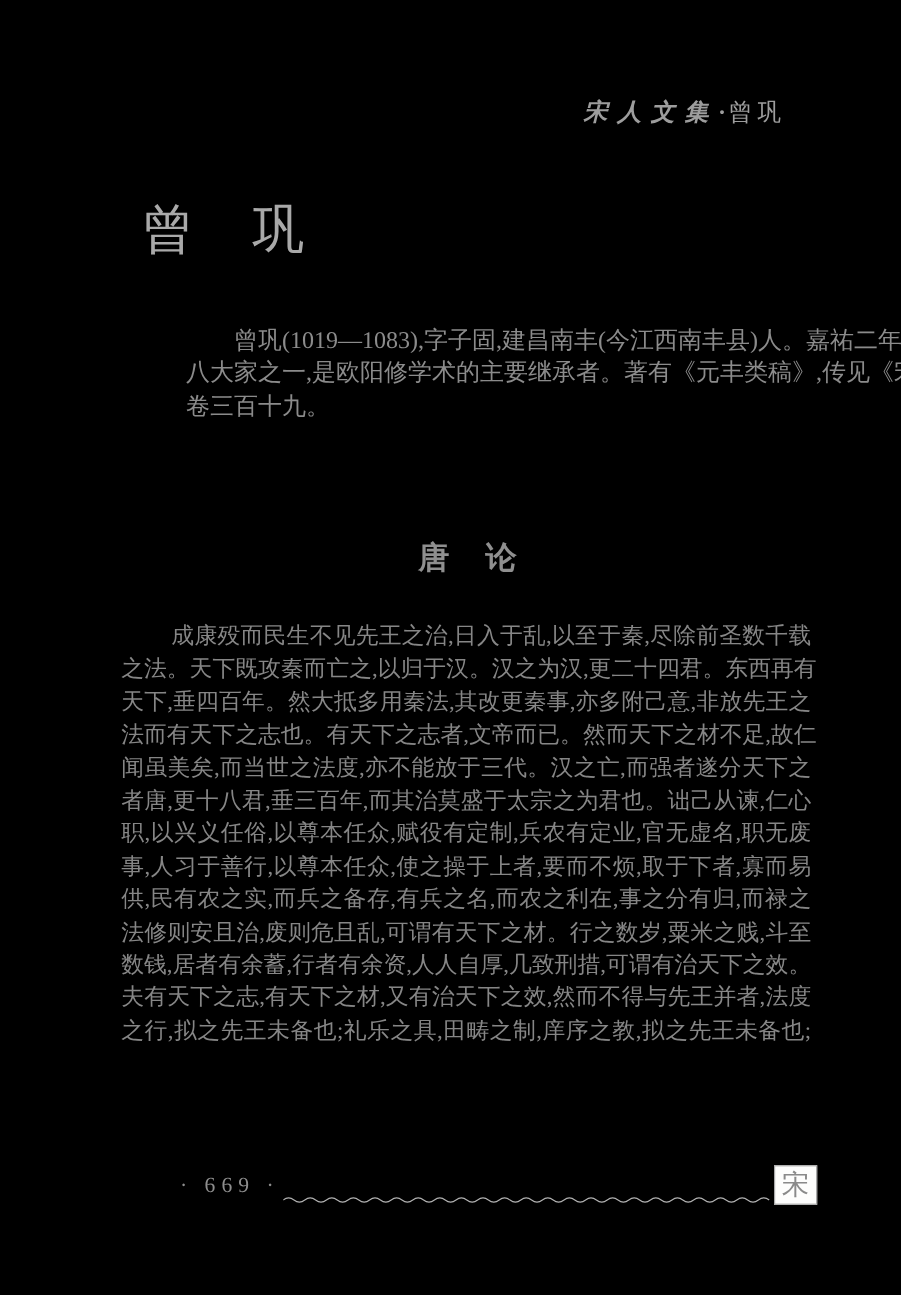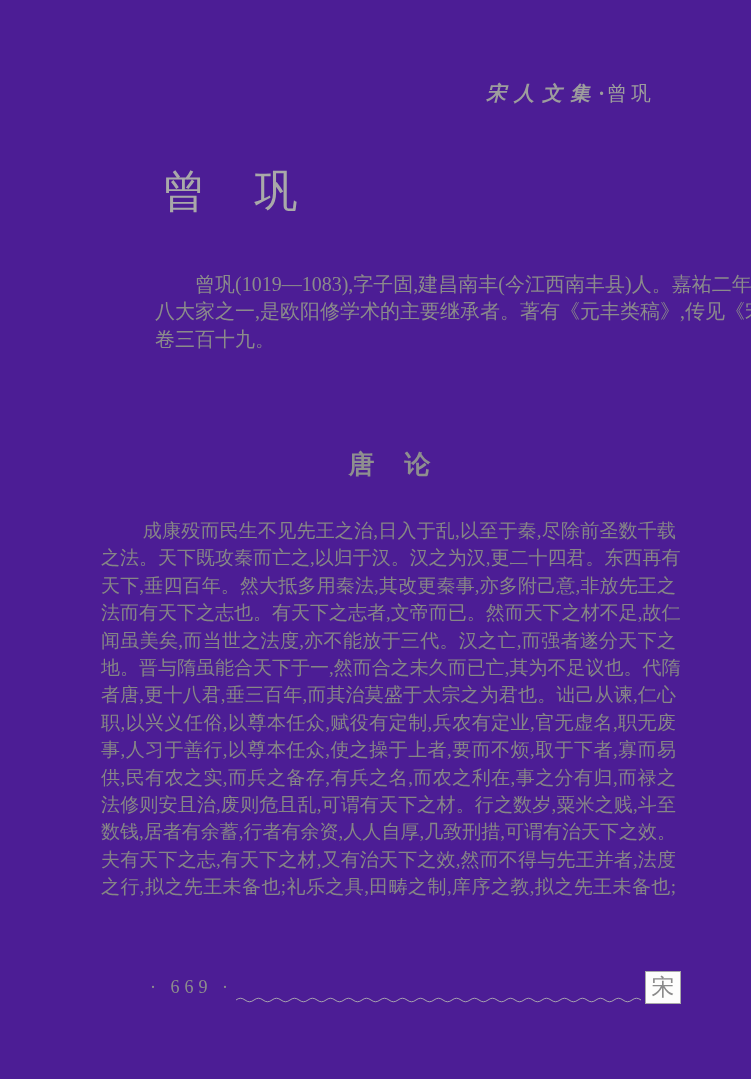--- a/index.html
+++ b/index.html
@@ -4,21 +4,21 @@
 <style>
   html, body {
     margin: 0;
     padding: 0;
     background: #ffffff;
   }
   .page {
     position: relative;
     width: 751px;
     height: 1079px;
-    background: #4c1d95;
+    background: #000000;
     overflow: hidden;
     font-family: "Liberation Serif", "DejaVu Serif", serif;
     color: #858585;
   }
 
   
   .running-head {
     position: absolute;
     top: 80px;
     right: 96px;
@@ -42,21 +42,20 @@
   
   .author-title {
     position: absolute;
     top: 168px;
     left: 118px;
     font-size: 44px;
     line-height: 48px;
     color: #a9a9a9;
     letter-spacing: 2px;
     white-space: nowrap;
-    margin-left: 44px;
   }
 
   
   .intro-block {
     position: absolute;
     top: 271px;
     left: 112px;
     width: 600px;
     font-size: 20px;
     color: #8b8b8b;
@@ -156,21 +155,20 @@
   </div>
 
   <div class="essay-title">唐　论</div>
 
   <div class="essay-block">
     <div class="line indent">成康殁而民生不见先王之治,日入于乱,以至于秦,尽除前圣数千载</div>
     <div class="line">之法。天下既攻秦而亡之,以归于汉。汉之为汉,更二十四君。东西再有</div>
     <div class="line">天下,垂四百年。然大抵多用秦法,其改更秦事,亦多附己意,非放先王之</div>
     <div class="line">法而有天下之志也。有天下之志者,文帝而已。然而天下之材不足,故仁</div>
     <div class="line">闻虽美矣,而当世之法度,亦不能放于三代。汉之亡,而强者遂分天下之</div>
-    <div class="line">地。晋与隋虽能合天下于一,然而合之未久而已亡,其为不足议也。代隋</div>
     <div class="line">者唐,更十八君,垂三百年,而其治莫盛于太宗之为君也。诎己从谏,仁心</div>
     <div class="line">职,以兴义任俗,以尊本任众,赋役有定制,兵农有定业,官无虚名,职无废</div>
     <div class="line">事,人习于善行,以尊本任众,使之操于上者,要而不烦,取于下者,寡而易</div>
     <div class="line">供,民有农之实,而兵之备存,有兵之名,而农之利在,事之分有归,而禄之</div>
     <div class="line">法修则安且治,废则危且乱,可谓有天下之材。行之数岁,粟米之贱,斗至</div>
     <div class="line">数钱,居者有余蓄,行者有余资,人人自厚,几致刑措,可谓有治天下之效。</div>
     <div class="line">夫有天下之志,有天下之材,又有治天下之效,然而不得与先王并者,法度</div>
     <div class="line">之行,拟之先王未备也;礼乐之具,田畴之制,庠序之教,拟之先王未备也;</div>
   </div>
 

